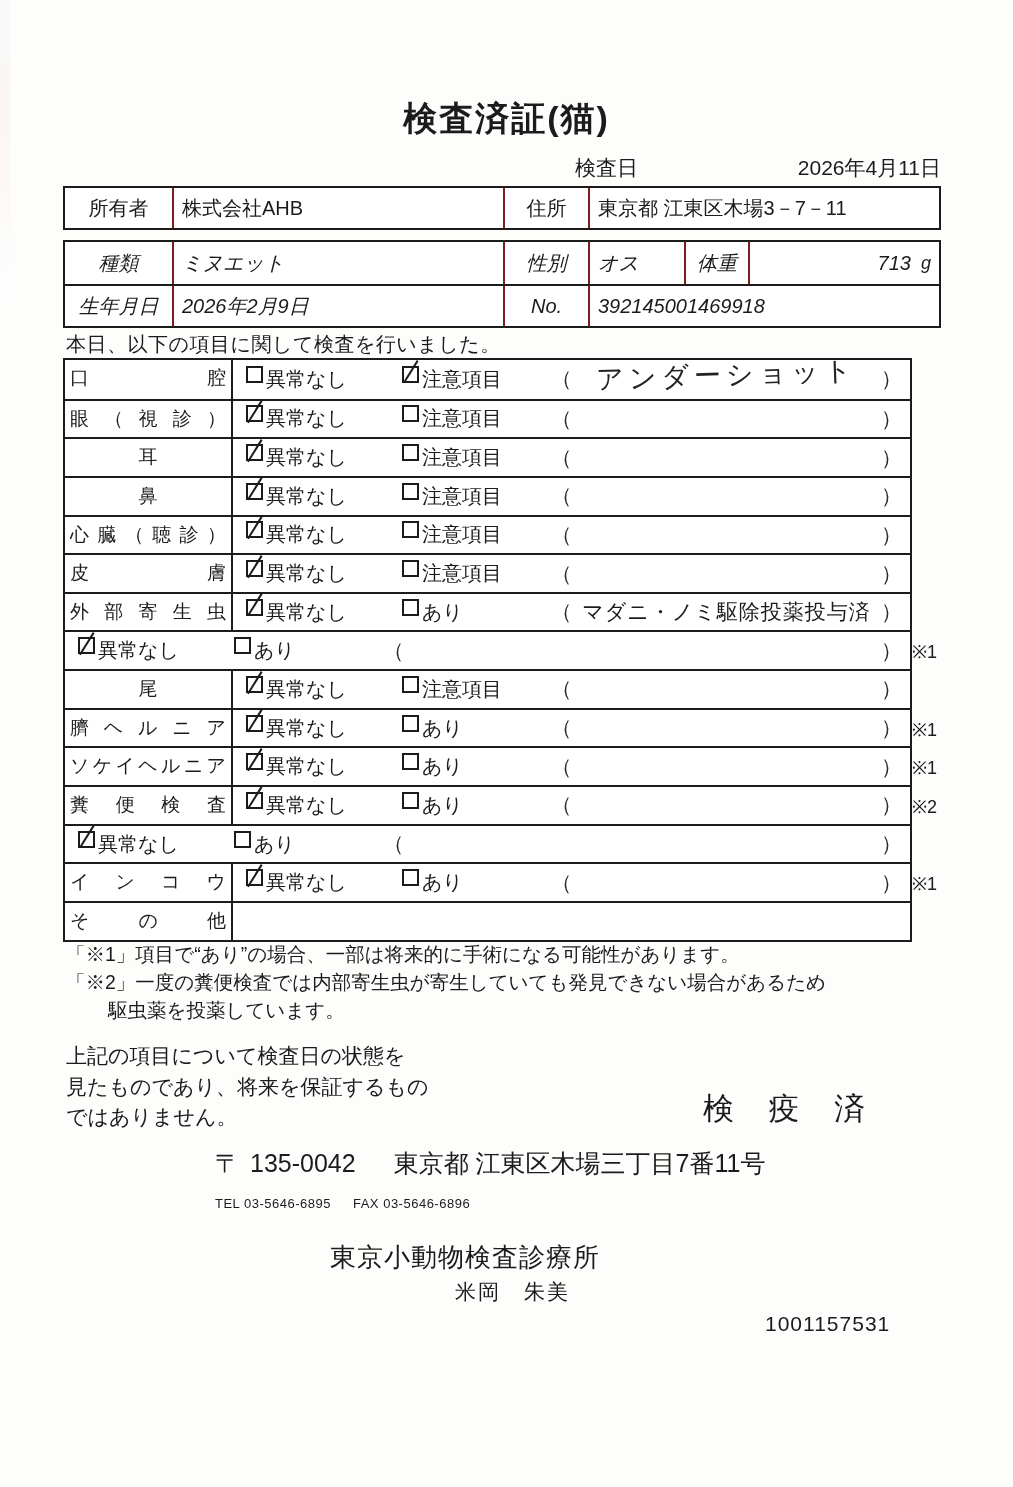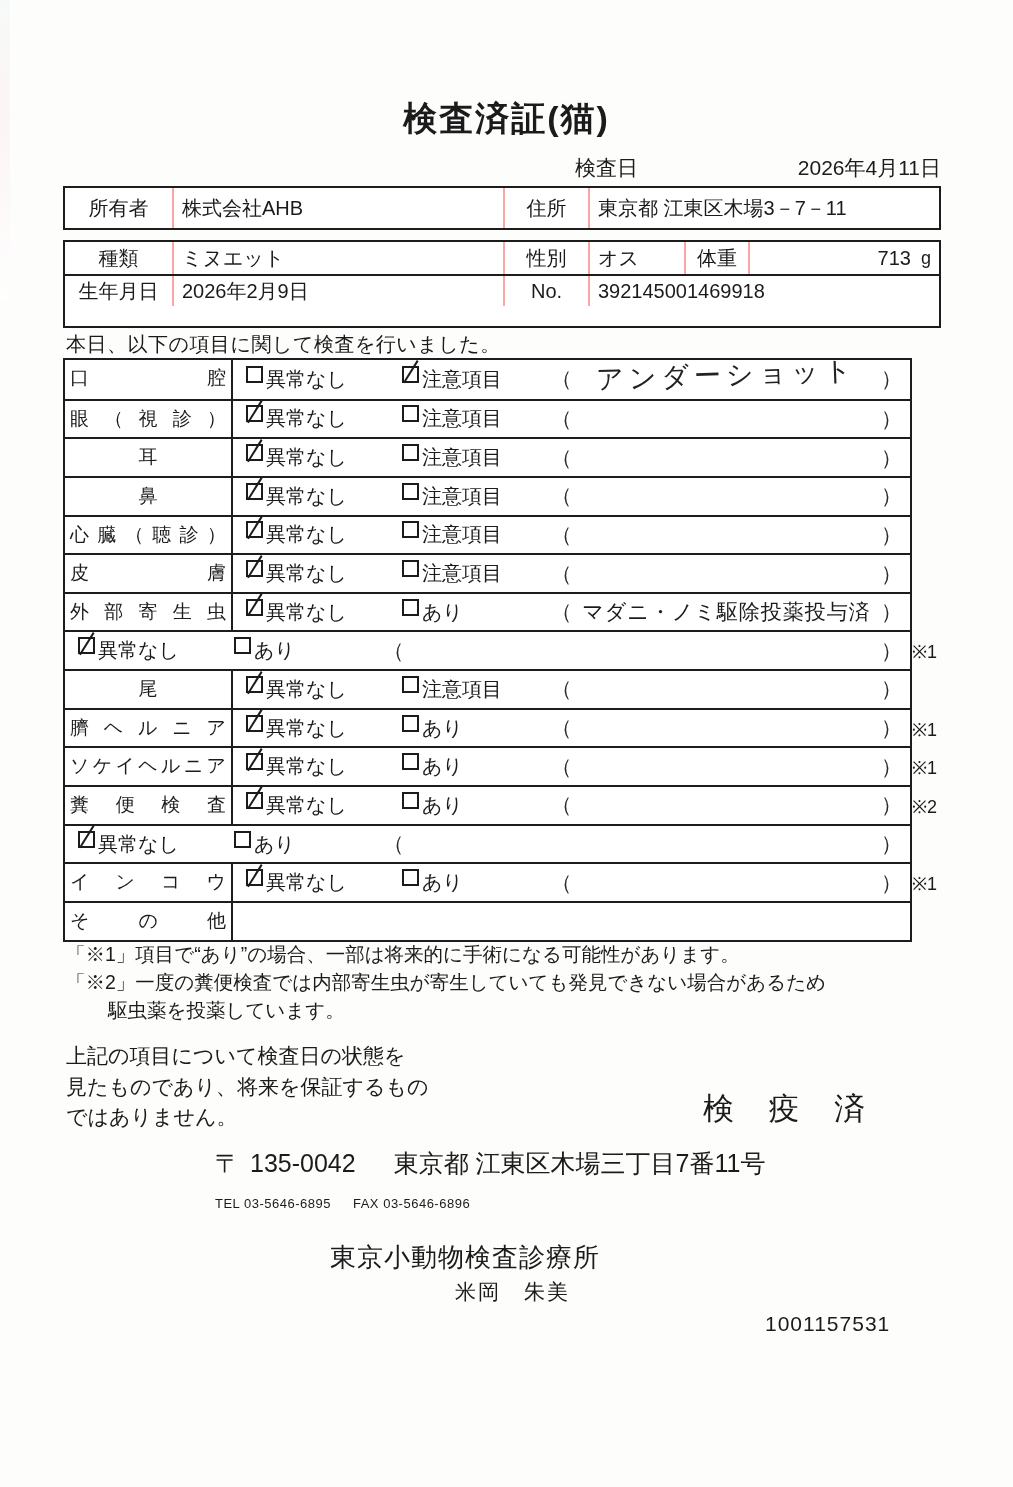--- a/index.html
+++ b/index.html
@@ -18,27 +18,27 @@
     font-size:34px; font-weight:600; letter-spacing:2px; }
 
   .date-row { position:absolute; top:154px; left:63px; width:878px; height:30px; }
   .date-row .lbl { position:absolute; left:512px; font-size:21px; }
   .date-row .val { position:absolute; right:0; font-size:21px; }
 
   .tbl { position:absolute; left:63px; border:2px solid #1c1c1c; background:#fff; }
   .trow { display:flex; }
   .trow + .trow { border-top:2px solid #1c1c1c; }
   .tcell { display:flex; align-items:center; font-size:20px; padding:0 8px; height:100%; }
-  .tcell + .tcell { border-left:2px solid #fca5a5; }
+  .tcell + .tcell { border-left:2px solid #7f1d1d; }
   .tcell.hd { justify-content:center; padding:0 2px; }
   .tcell.right { justify-content:flex-end; }
   .t1 { top:186px; width:878px; height:44px; }
   .t1 .trow { height:40px; }
   .t2 { top:240px; width:878px; height:88px; }
-  .t2 .trow { height:32px; }
+  .t2 .trow { height:42px;font-style:italic; }
   .w-a { width:107px; } .w-b { width:331px; } .w-c { width:85px; }
   .w-d { width:96px; } .w-e { width:64px; } .w-f { width:191px; }
   .w-g { width:351px; } .w-h { width:351px; }
   .unit { font-size:18px; margin-left:10px; }
 
   .intro { position:absolute; left:66px; top:331px; font-size:20px; letter-spacing:.5px; }
 
   .exam { position:absolute; left:63px; top:358px; width:849px;
     border:2px solid #1c1c1c; background:#fff; }
   .erow { display:flex; height:38.65px; position:relative; }

